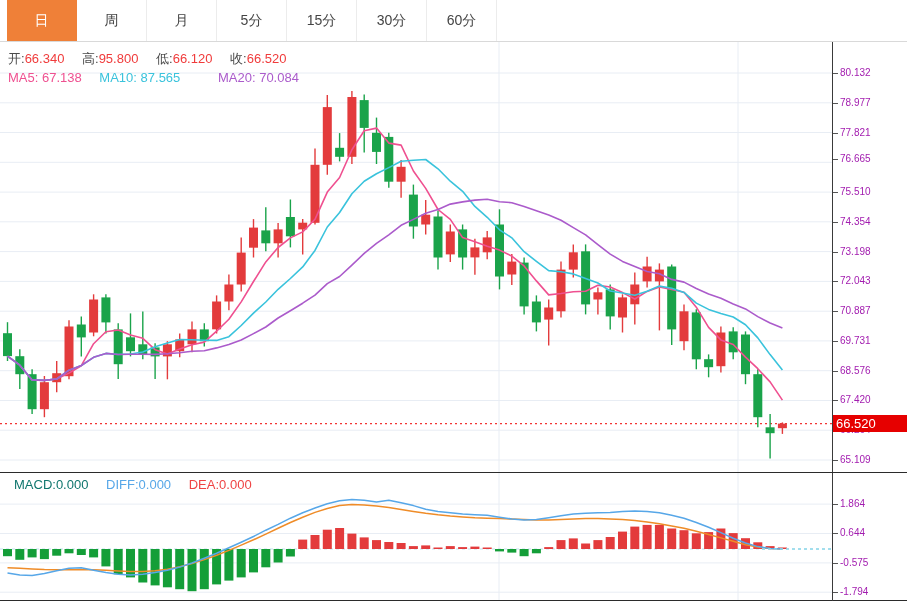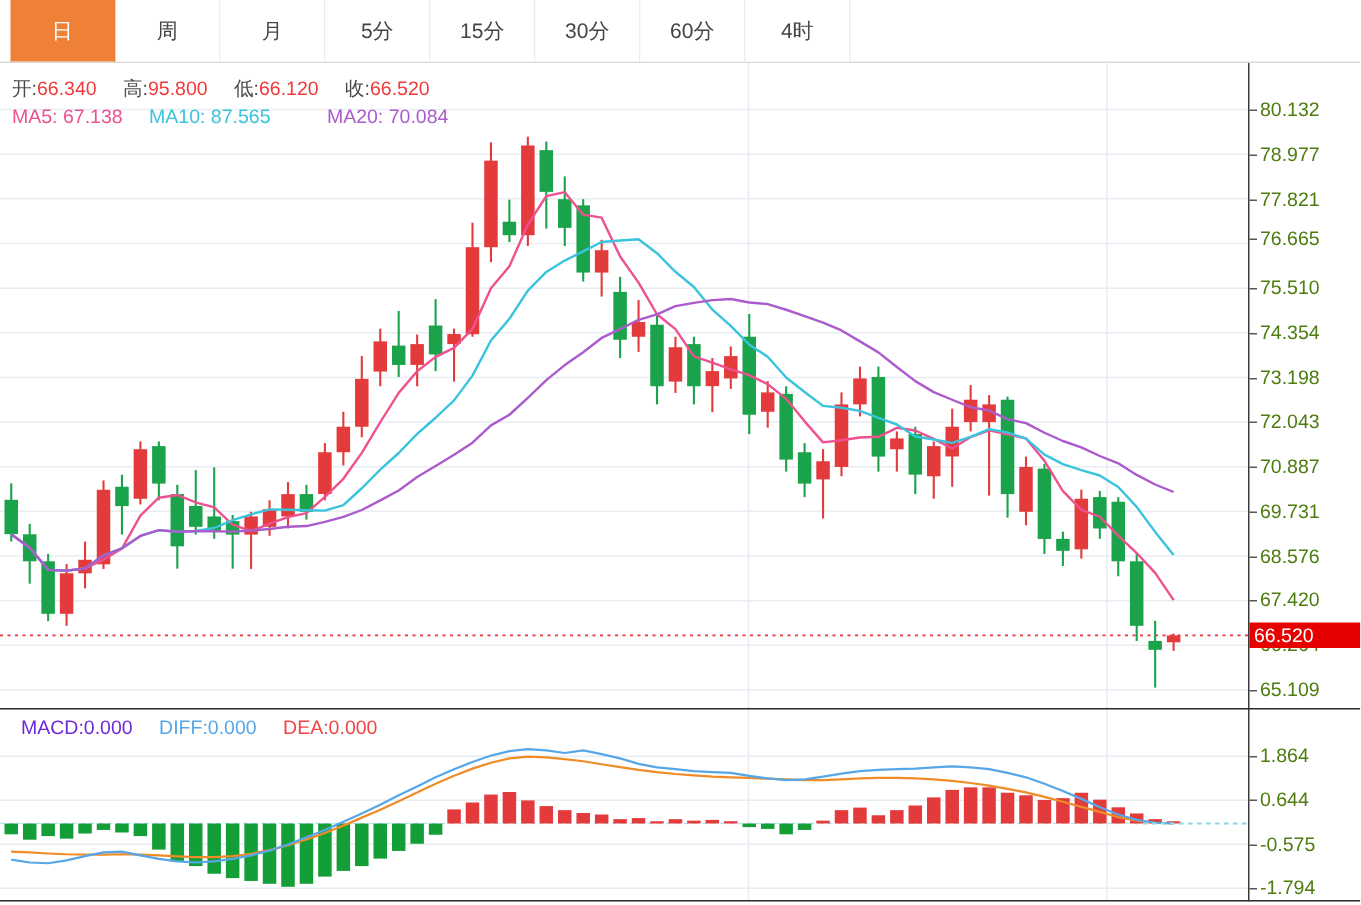--- a/index.html
+++ b/index.html
@@ -7,42 +7,41 @@
   .tabbar{position:absolute;top:0;left:0;width:907px;height:42px;background:#fff;
           border-bottom:1px solid #d9d9d9;display:flex;padding-left:7px;box-sizing:border-box;}
   .tab{width:69px;height:41px;line-height:41px;text-align:center;font-size:14px;color:#444;
        border-right:1px solid #ececec;background:#fff;cursor:pointer;user-select:none;}
   .tab.active{background:#ef8038;color:#fff;border-right-color:#ef8038;}
   .row{position:absolute;left:8px;font-size:13px;white-space:nowrap;z-index:6;}
   .row .item{margin-right:14px;}
   .row .lbl{color:#4a4a4a;}
   .svgpanel{position:absolute;left:0;}
   .ptick{position:absolute;left:833px;width:73px;height:16px;line-height:16px;
-         font-size:13px;color:#4d7c0f;z-index:2;background:transparent;}
+         font-size:10px;color:#a21caf;z-index:2;background:transparent;}
   .ptick .dash{display:inline-block;width:5px;height:1px;background:#555;vertical-align:middle;margin-right:2px;}
   .ptag{position:absolute;left:833px;width:71px;height:17px;line-height:17px;font-size:13px;
         color:#fff;padding-left:3px;z-index:5;}
   .vaxis{position:absolute;left:832px;top:42px;width:1px;height:559px;background:#3a3a3a;z-index:3;}
   .divider{position:absolute;left:0;top:472px;width:907px;height:1px;background:#2b2b2b;z-index:4;}
   .bottomline{position:absolute;left:0;top:600px;width:907px;height:1px;background:#2b2b2b;}
 </style>
 </head>
 <body>
 
 <div id="app">
 
   <div class="tabbar">
       <div class="tab active" style="background: rgb(239, 128, 56);">日</div>
       <div class="tab">周</div>
       <div class="tab">月</div>
       <div class="tab">5分</div>
       <div class="tab">15分</div>
       <div class="tab">30分</div>
       <div class="tab">60分</div>
-      <div class="tab">4时</div>
     </div>
 
   <svg id="main-chart" class="svgpanel" style="top:42px" width="832" height="430">
       <g>
         <line x1="0" x2="832" y1="31.0" y2="31.0" stroke="#e8edf4" stroke-width="1"></line>
         <line x1="0" x2="832" y1="60.8" y2="60.8" stroke="#e8edf4" stroke-width="1"></line>
         <line x1="0" x2="832" y1="90.5" y2="90.5" stroke="#e8edf4" stroke-width="1"></line>
         <line x1="0" x2="832" y1="120.3" y2="120.3" stroke="#e8edf4" stroke-width="1"></line>
         <line x1="0" x2="832" y1="150.1" y2="150.1" stroke="#e8edf4" stroke-width="1"></line>
         <line x1="0" x2="832" y1="179.8" y2="179.8" stroke="#e8edf4" stroke-width="1"></line>
@@ -280,21 +279,21 @@
     <span class="item"><span class="lbl">收:</span><span style="color: rgb(240, 59, 59);">66.520</span></span>
   </div>
 
   <div class="row" style="top:70px">
     <span class="item" style="color: rgb(239, 80, 144);"><span>MA5:</span> <span>67.138</span></span>
     <span class="item" style="color: rgb(58, 195, 220);"><span>MA10:</span> <span>87.565</span></span>
     <span class="item" style="color: rgb(171, 91, 203); margin-left: 20px;"><span>MA20:</span> <span>70.084</span></span>
   </div>
 
   <div class="row" style="top:477px;left:14px">
-    <span class="item" style="color: #6d28d9;"><span>MACD:</span><span>0.000</span></span>
+    <span class="item" style="color: #0f766e;"><span>MACD:</span><span>0.000</span></span>
     <span class="item" style="color: rgb(87, 167, 232); margin-top: 28px;"><span>DIFF:</span><span>0.000</span></span>
     <span class="item" style="color: #ef4444;"><span>DEA:</span><span>0.000</span></span>
   </div>
 
   <div id="axis-labels">
       <div class="ptick" style="top: 65px;"><i class="dash"></i>80.132</div>
       <div class="ptick" style="top: 95px;"><i class="dash"></i>78.977</div>
       <div class="ptick" style="top: 125px;"><i class="dash"></i>77.821</div>
       <div class="ptick" style="top: 136px; margin-top: 15px;"><i class="dash"></i>76.665</div>
       <div class="ptick" style="top: 184px;"><i class="dash"></i>75.510</div>

